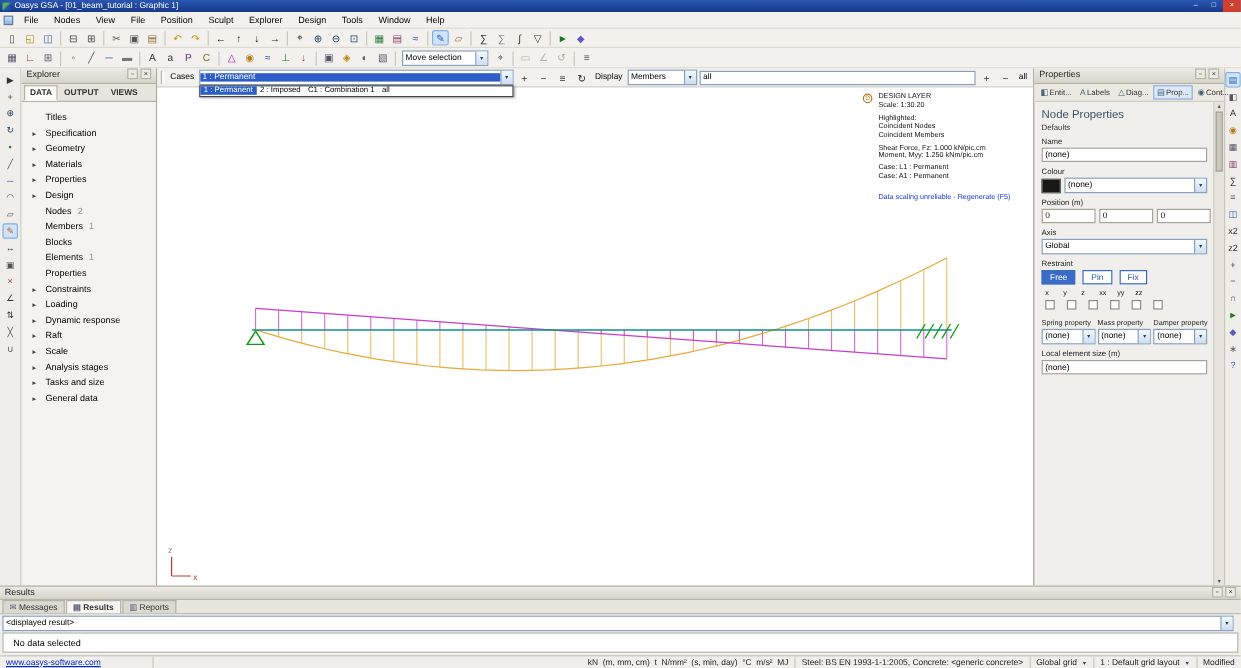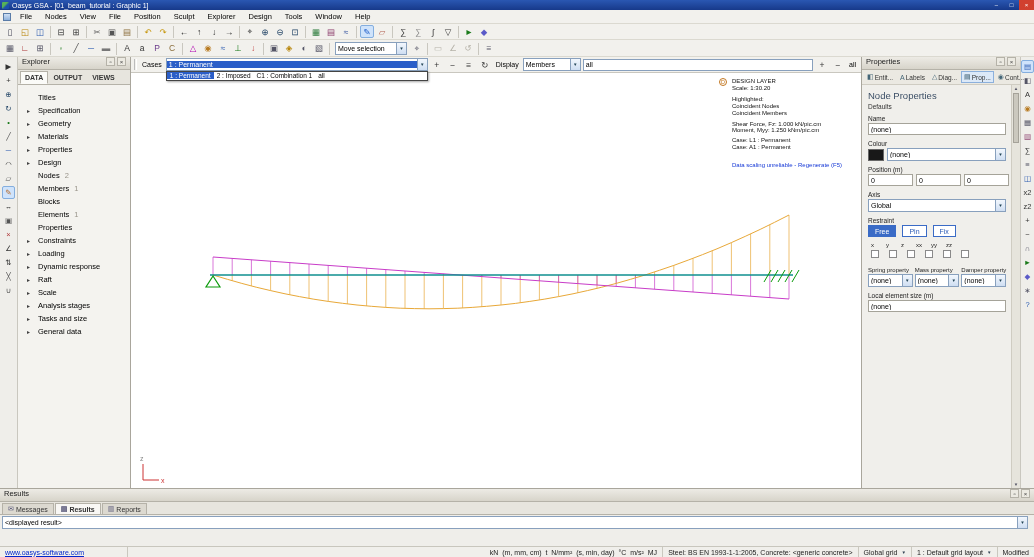--- a/index.html
+++ b/index.html
@@ -629,20 +629,23 @@
           <span class="rtab-icon">▥</span>
           <span class="rtab-lbl">Reports</span>
         </span>
       </div>
     <div class="rcombo-row">
       <span class="combo rcombo">
         <span class="val">&lt;displayed result&gt;</span>
         <span class="arrow">▼</span>
       </span>
     </div>
+    <div class="rcontent">
+      <span>No data selected</span>
+    </div>
   </div>
 
   <div class="statusbar">
     <span class="seg link">www.oasys-software.com</span>
     <span class="seg units">kN  (m, mm, cm)  t  N/mm²  (s, min, day)  °C  m/s²  MJ</span>
     <span class="seg">Steel: BS EN 1993-1-1:2005, Concrete: &lt;generic concrete&gt;</span>
     <span class="seg"><span>Global grid</span><span class="sb-arrow">▼</span></span>
     <span class="seg"><span>1 : Default grid layout</span><span class="sb-arrow">▼</span></span>
     <span class="seg" style="border-right:none">Modified</span>
   </div>

